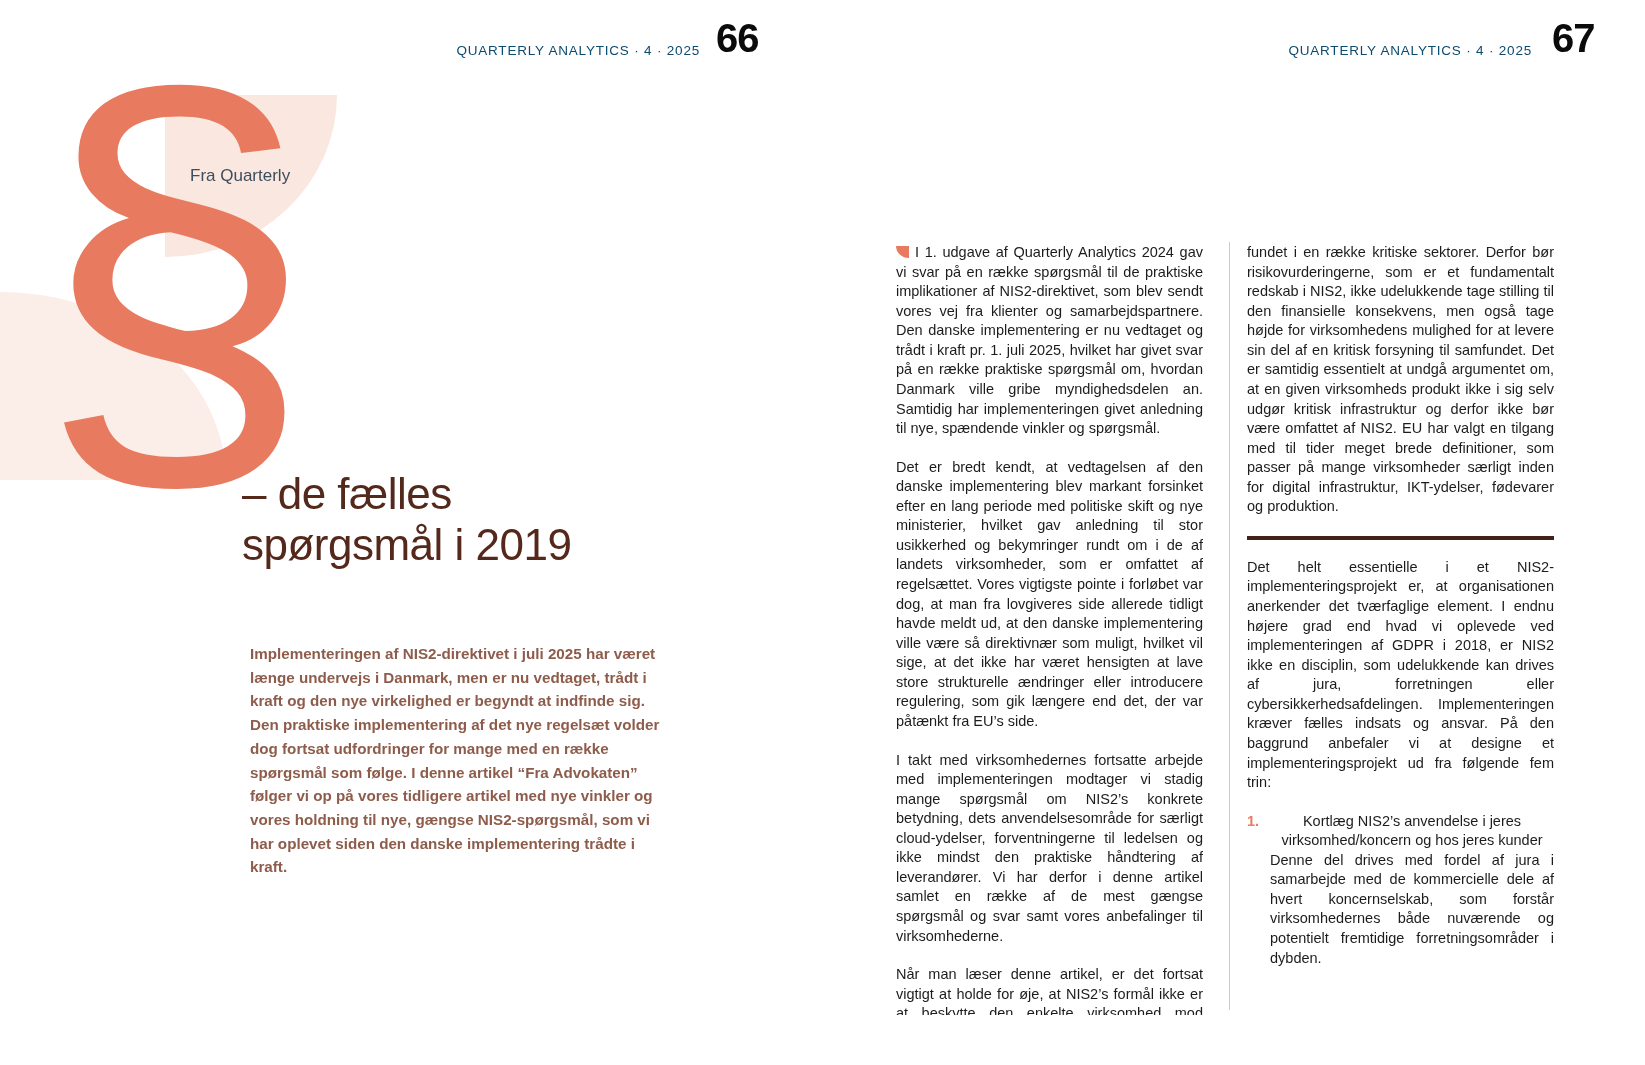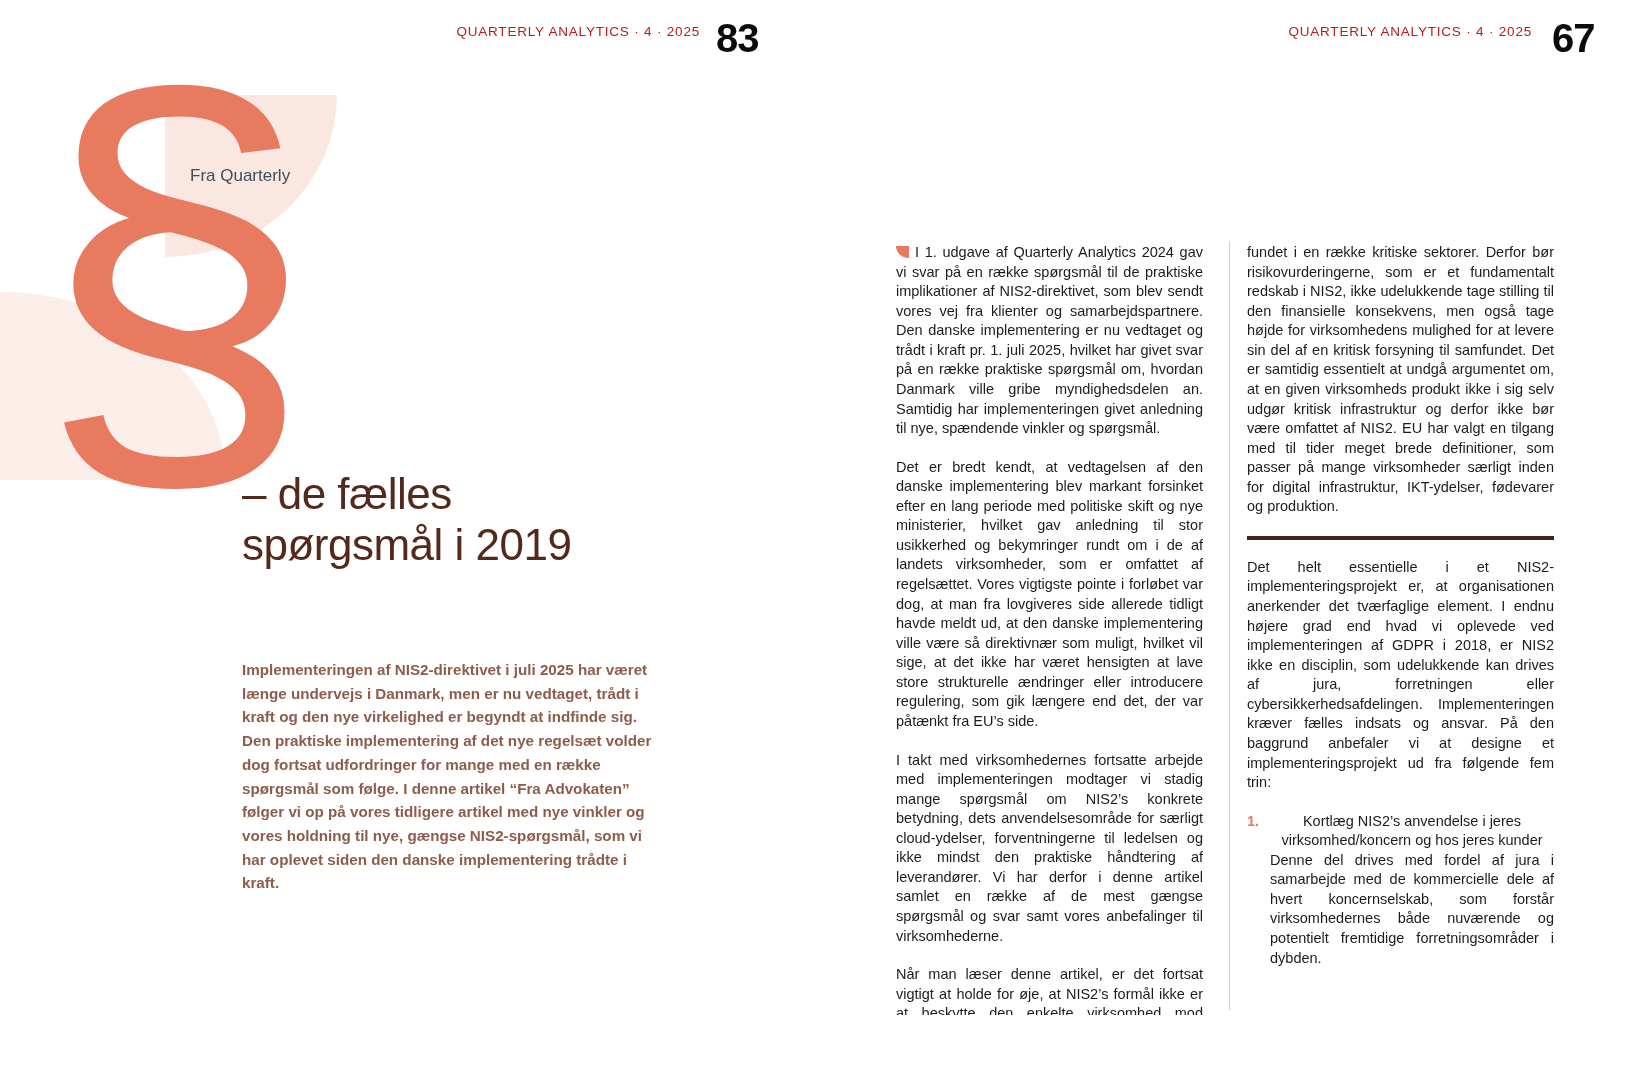--- a/index.html
+++ b/index.html
@@ -7,23 +7,23 @@
   body {
     width: 1645px; height: 1065px;
     position: relative;
     font-family: "Liberation Sans", sans-serif;
     color: #1c1c1c;
     overflow: hidden;
   }
 
   
   .journal-line {
-    position: absolute; top: 24px;
+    position: absolute; top: 43px;
     font-size: 13.5px; letter-spacing: 0.8px;
-    color: #b91c1c; white-space: nowrap;
+    color: #0c4a6e; white-space: nowrap;
   }
   .journal-left  { left: 400px; width: 300px; text-align: right; }
   .journal-right { left: 1232px; width: 300px; text-align: right; }
   .pagenum {
     position: absolute; top: 16px;
     font-size: 40px; font-weight: 800; letter-spacing: -1px; color: #0b0b0b;
   }
   .pagenum-left  { left: 716px; }
   .pagenum-right { left: 1552px; }
 
@@ -50,24 +50,23 @@
   }
 
   
   .article-title {
     position: absolute; left: 242px; top: 468px; width: 460px; z-index: 3;
     color: #54291b; line-height: 1.17; letter-spacing: -0.5px;
   }
   .article-title .t-bold  { font-size: 45px; font-weight: 700; }
   .article-title .t-light { font-size: 44px; font-weight: 300; }
   .intro {
-    position: absolute; left: 242px; top: 642px; width: 414px; z-index: 3;
+    position: absolute; left: 250px; top: 642px; width: 414px; z-index: 3;
     font-size: 15.2px; font-weight: 700; line-height: 1.56;
     color: #8e5c4b;
-    margin-top: 16px;
   }
 
   
   .col {
     position: absolute; top: 243px; width: 307px; height: 772px;
     overflow: hidden;
     font-size: 14.5px; line-height: 1.35; text-align: justify;
   }
   .col-1 { left: 896px; }
   .col-2 { left: 1247px; }
@@ -96,21 +95,21 @@
     width: 23px; flex-shrink: 0;
     color: #e97b5f; font-weight: 700;
   }
   .step-body { flex: 1; }
   .step-title { font-weight: 400; text-align: center; }
 </style>
 </head>
 <body>
 
 <div class="journal-line journal-left">QUARTERLY ANALYTICS · 4 · 2025</div>
-<div class="pagenum pagenum-left">83</div>
+<div class="pagenum pagenum-left">66</div>
 
 <div class="art-shape shape-top"></div>
 <div class="art-shape shape-bottom"></div>
 <div class="section-glyph">§</div>
 <div class="kicker">Fra Quarterly</div>
 
 <div class="article-title">
   <div class="t-light">– de fælles</div>
   <div class="t-light">spørgsmål i 2019</div>
 </div>

